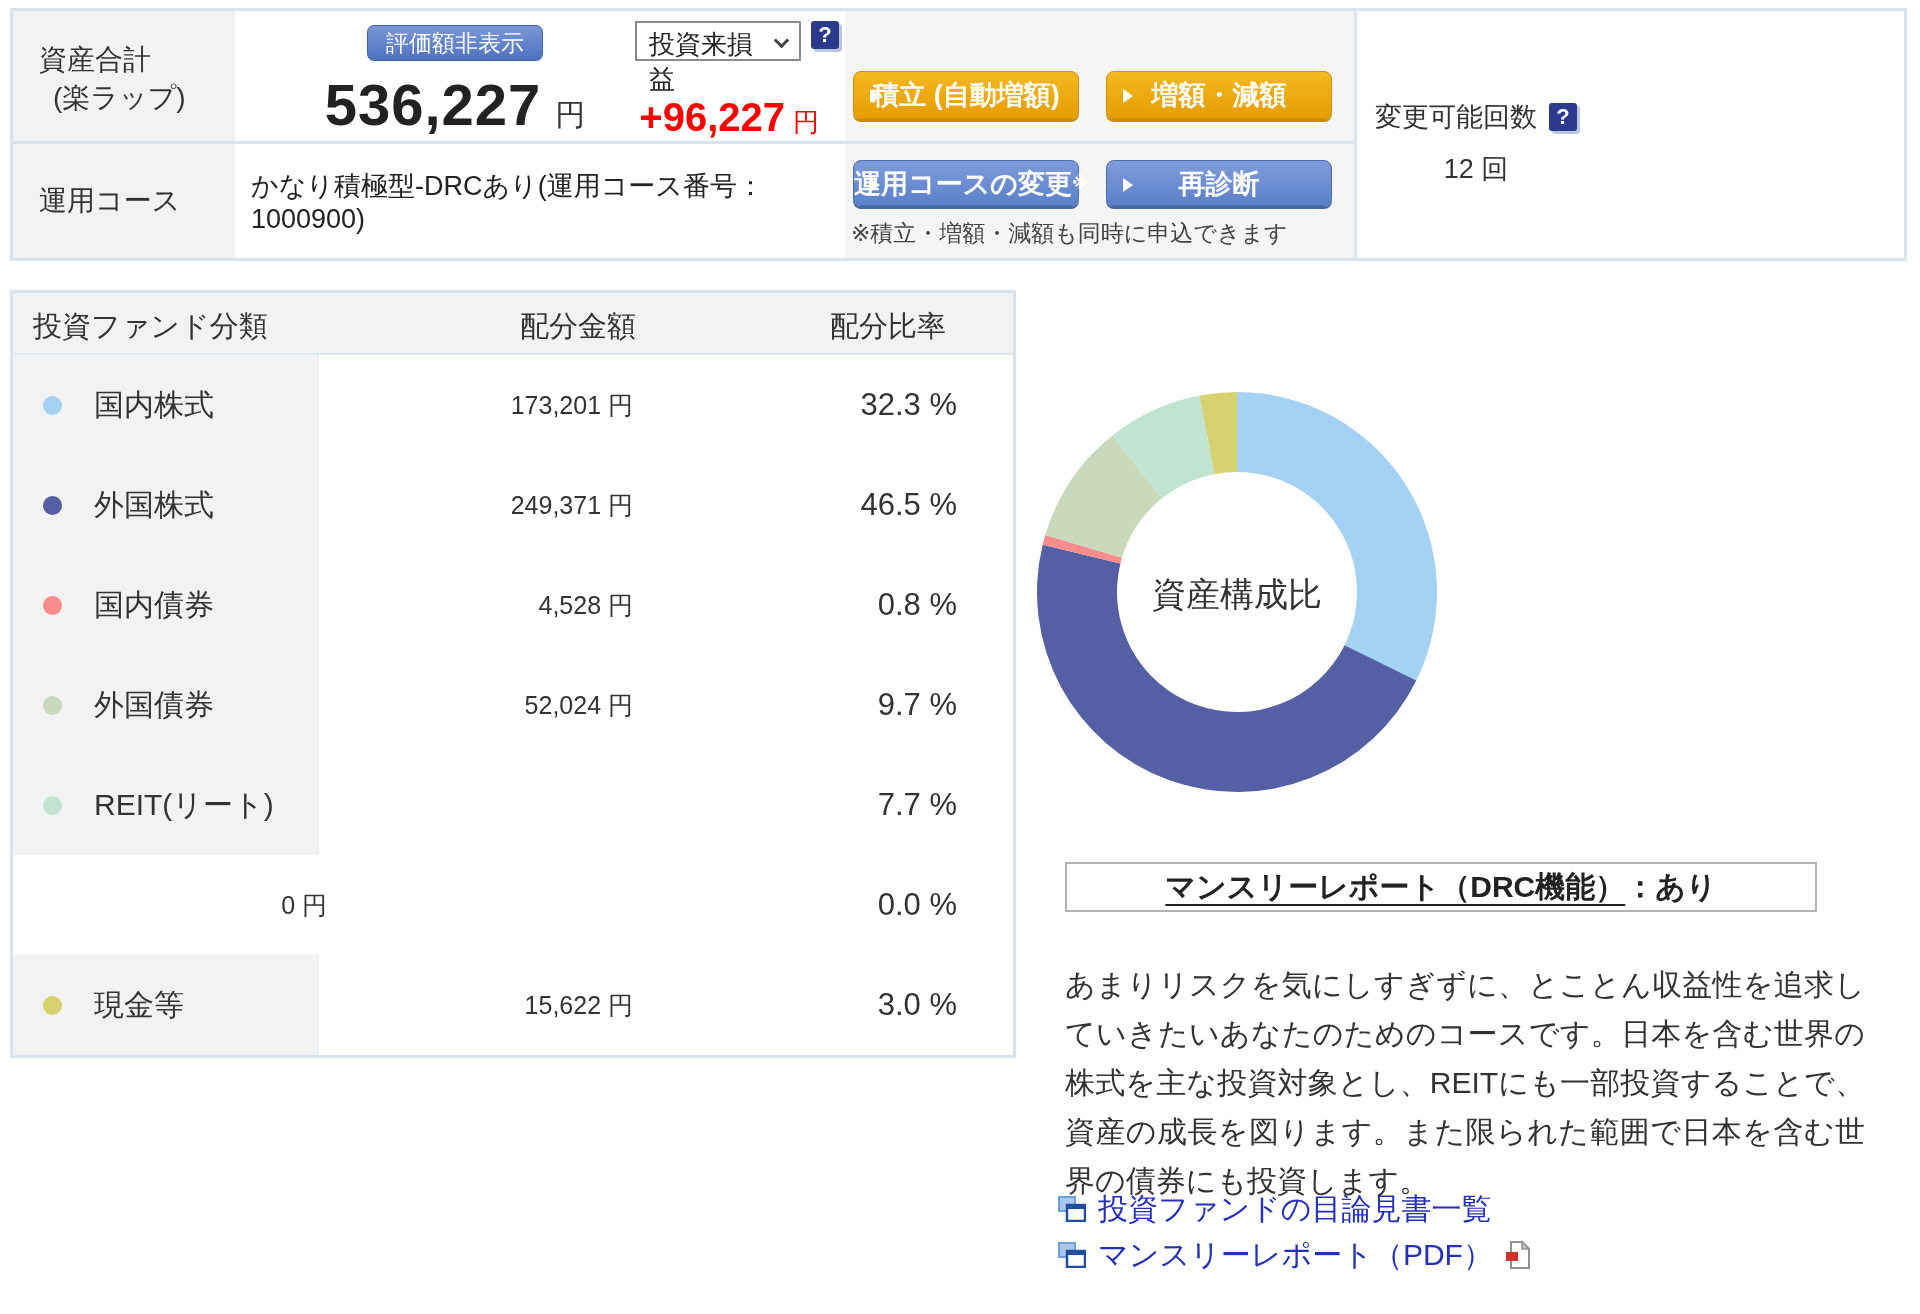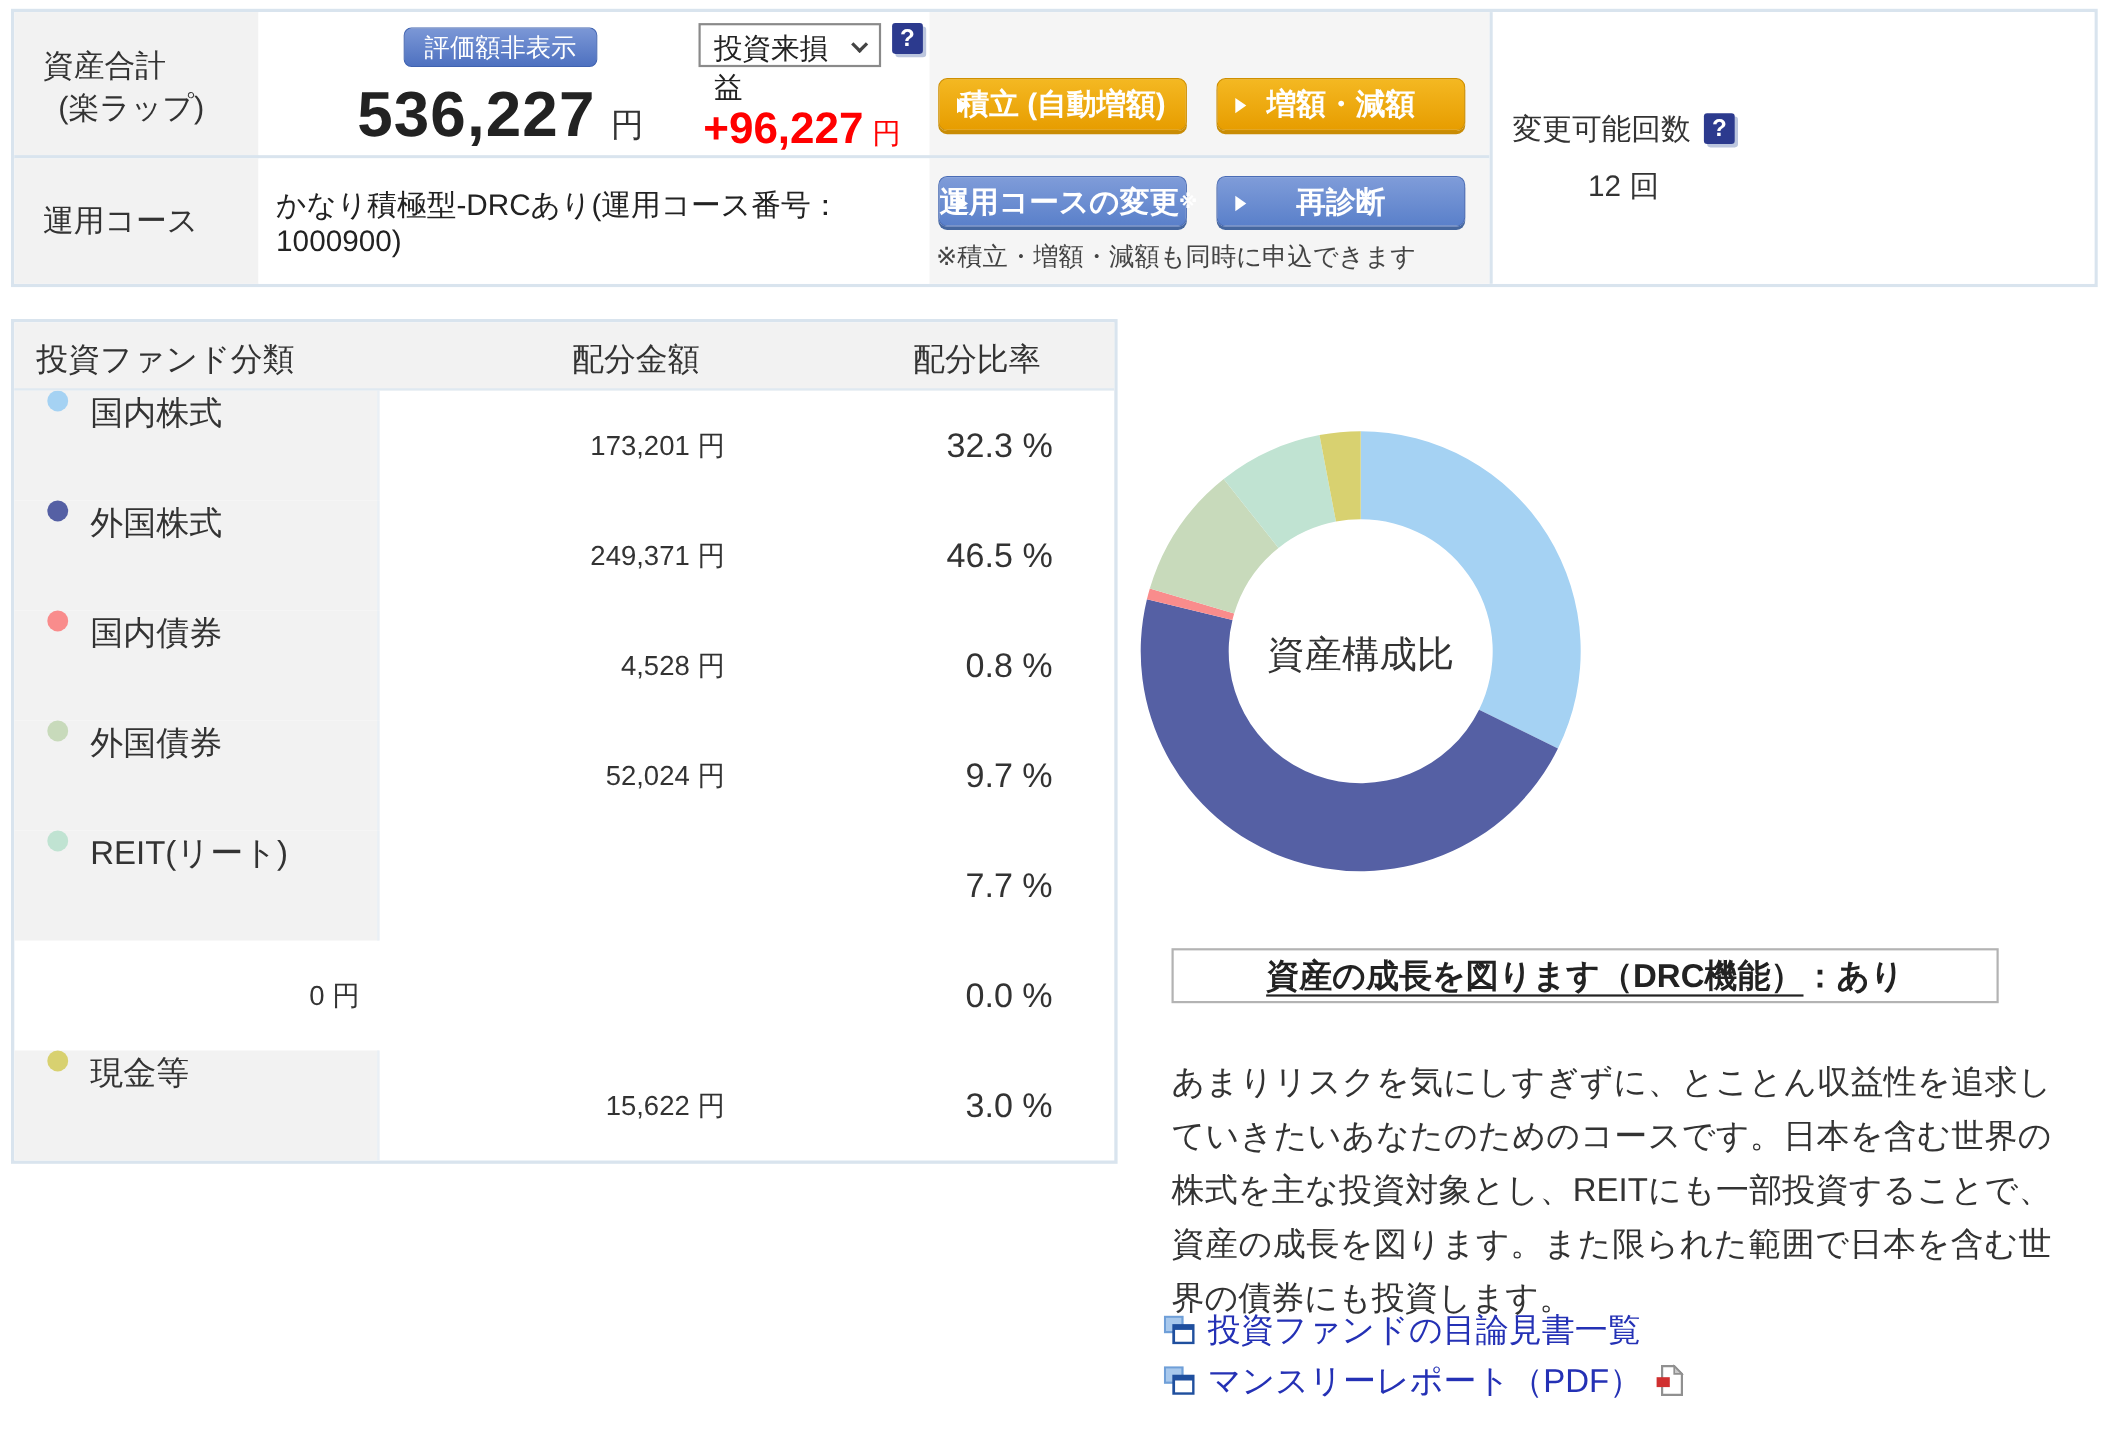--- a/index.html
+++ b/index.html
@@ -64,22 +64,22 @@
   
   .fund-panel { position:absolute; left:10px; top:290px; width:1006px; height:768px;
     border:3px solid #d9e4ee; background:#fff; display:flex; flex-direction:column; }
   .fund-header { height:62px; background:#f2f2f2; border-bottom:2px solid #dfe9f1;
     position:relative; font-size:29px; color:#333; }
   .fh1 { position:absolute; left:20px; top:14px; }
   .fh2 { position:absolute; left:440px; width:250px; text-align:center; top:14px; }
   .fh3 { position:absolute; left:760px; width:230px; text-align:center; top:14px; }
   .fund-body { flex:1; display:flex; flex-direction:column; }
   .f-row { flex:1; display:flex; align-items:stretch; }
-  .f-label-cell { width:332px; background:#f2f2f2; border-right:2px solid #e9eff5;
-    display:flex; padding-left:30px; gap:20px; }
+  .f-label-cell { width:306px; background:#f2f2f2; border-right:2px solid #e9eff5;
+    display:flex; align-items:center; padding-left:30px; gap:32px; }
   .dot { width:19px; height:19px; border-radius:50%; flex:0 0 auto; }
   .f-label { font-size:30px; color:#333; }
   .f-amount { width:330px; display:flex; align-items:center; justify-content:flex-end;
     padding-right:16px; font-size:25px; color:#333; }
   .f-ratio { flex:1; display:flex; align-items:center; justify-content:flex-end;
     padding-right:56px; font-size:31px; color:#333; }
 
   
   .donut-svg { position:absolute; left:1027px; top:382px; }
   .donut-label { position:absolute; left:1087px; top:572px; width:300px; text-align:center;
@@ -243,21 +243,21 @@
       <path d="M210,10 A200,200 0 0 1 389.3282073570472,298.55164620778027 L317.5969244142283,263.13098772466816 A120,120 0 0 0 210,90 Z" fill="#a5d2f3"></path>
       <path d="M389.3282073570472,298.55164620778027 A200,200 0 0 1 15.673653417065196,162.70020059525507 L93.40419205023912,181.62012035715304 A120,120 0 0 0 317.5969244142283,263.13098772466816 Z" fill="#5560a4"></path>
       <path d="M15.673653417065196,162.70020059525507 A200,200 0 0 1 18.295642196524796,152.99614750600486 L94.97738531791487,175.7976885036029 A120,120 0 0 0 93.40419205023912,181.62012035715304 Z" fill="#f98c8c"></path>
       <path d="M18.295642196524796,152.99614750600486 A200,200 0 0 1 85.44244390237746,53.52183788468241 L135.26546634142647,116.11310273080944 A120,120 0 0 0 94.97738531791487,175.7976885036029 Z" fill="#c8dabb"></path>
       <path d="M85.44244390237746,53.52183788468241 A200,200 0 0 1 172.52373708285523,13.542549854262234 L187.51424224971313,92.12552991255734 A120,120 0 0 0 135.26546634142647,116.11310273080944 Z" fill="#c0e3d2"></path>
       <path d="M172.52373708285523,13.542549854262234 A200,200 0 0 1 210.0000000000003,10 L210.00000000000017,90 A120,120 0 0 0 187.51424224971313,92.12552991255734 Z" fill="#d8d170"></path>
     </svg>
   <div class="donut-label">資産構成比</div>
 
   <div class="drc-box">
-    <span class="drc-underline">資産の成長を図ります（DRC機能）</span>
+    <span class="drc-underline">マンスリーレポート（DRC機能）</span>
       <span>：あり</span>
   </div>
 
   <div class="course-desc">あまりリスクを気にしすぎずに、とことん収益性を追求していきたいあなたのためのコースです。日本を含む世界の株式を主な投資対象とし、REITにも一部投資することで、資産の成長を図ります。また限られた範囲で日本を含む世界の債券にも投資します。</div>
 
   <div class="links" id="links">
     <div class="link-row">
       <svg class="win-icon" width="28" height="26" viewBox="0 0 28 26">
         <rect x="1" y="1" width="16" height="14" fill="#a8c8ec" stroke="#6f9fd8" stroke-width="2"></rect>
         <rect x="9" y="9" width="18" height="16" fill="#ffffff" stroke="#1f4f9e" stroke-width="2.5"></rect>

